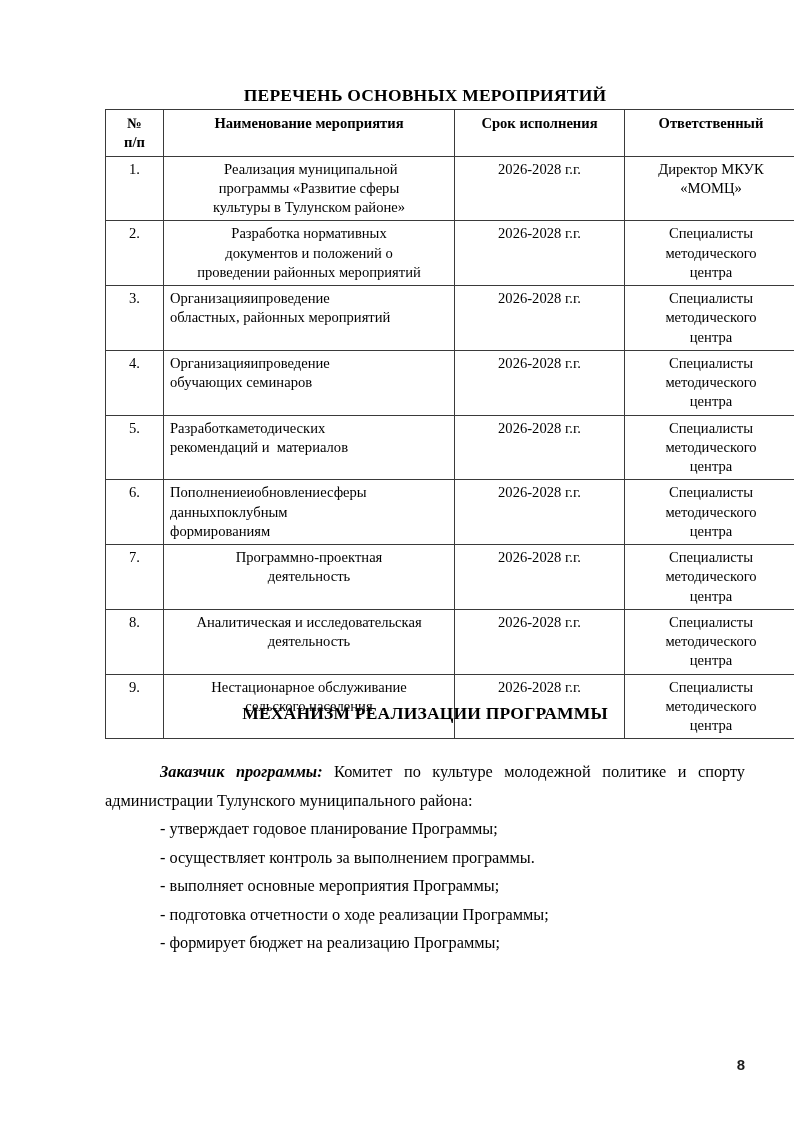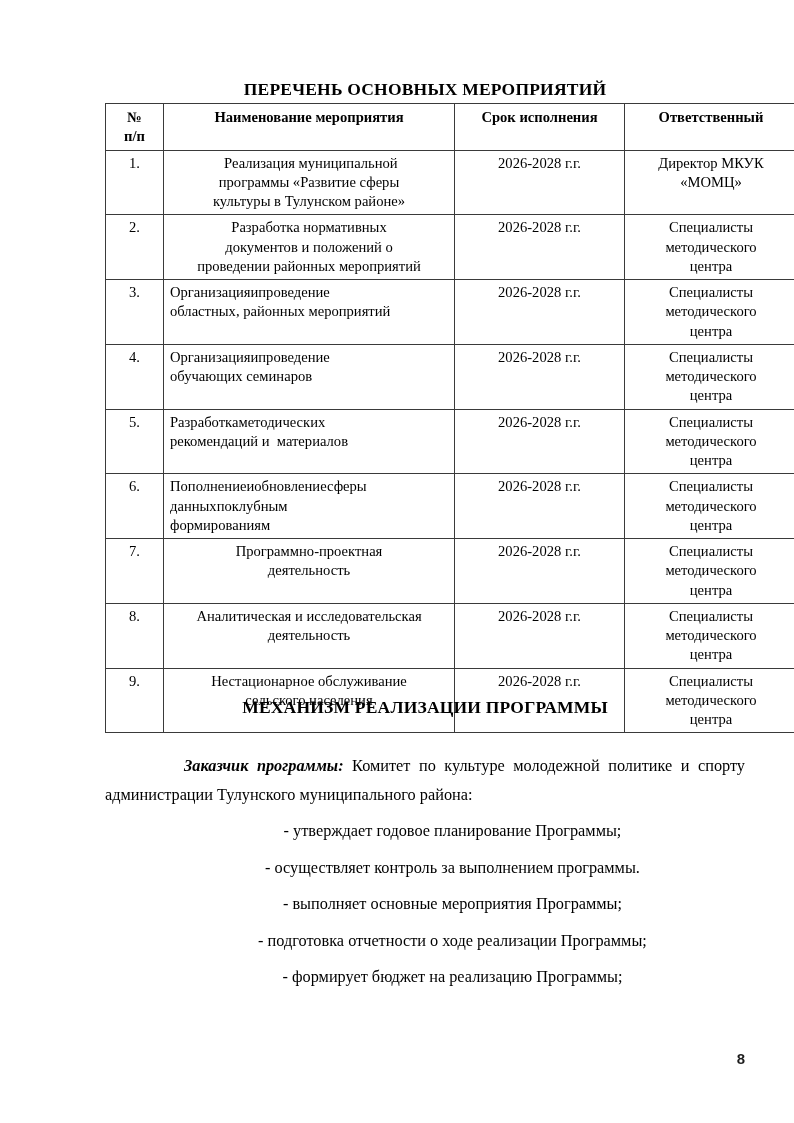--- a/index.html
+++ b/index.html
@@ -13,21 +13,21 @@
     height: 1123px;
     position: relative;
     font-family: "Liberation Serif", "DejaVu Serif", serif;
     color: #000000;
     overflow: hidden;
   }
 
   .page {
     position: absolute;
     left: 0;
-    top: 10px;
+    top: 16px;
     width: 794px;
     height: 943px;
     box-sizing: border-box;
   }
 
   
   h1.doc-heading {
     font-size: 17.5px;
     font-weight: bold;
     text-align: center;
@@ -124,30 +124,29 @@
     text-align: justify;
     text-indent: 55px;
     text-align-last: left;
   }
 
   p.para.nojust {
     text-align: left;
   }
 
   p.bullet {
-    margin: 8px;
+    margin: 0;
     padding: 0;
     text-indent: 55px;
-    text-align: center;
+    text-align: left;
   }
 
   .bi {
     font-weight: bold;
     font-style: italic;
-    margin-left: 24px;
   }
 
   .spread-line {
     display: flex;
     justify-content: space-between;
     width: 100%;
   }
   .spread-line .pad-first { padding-left: 55px; }
 
   

